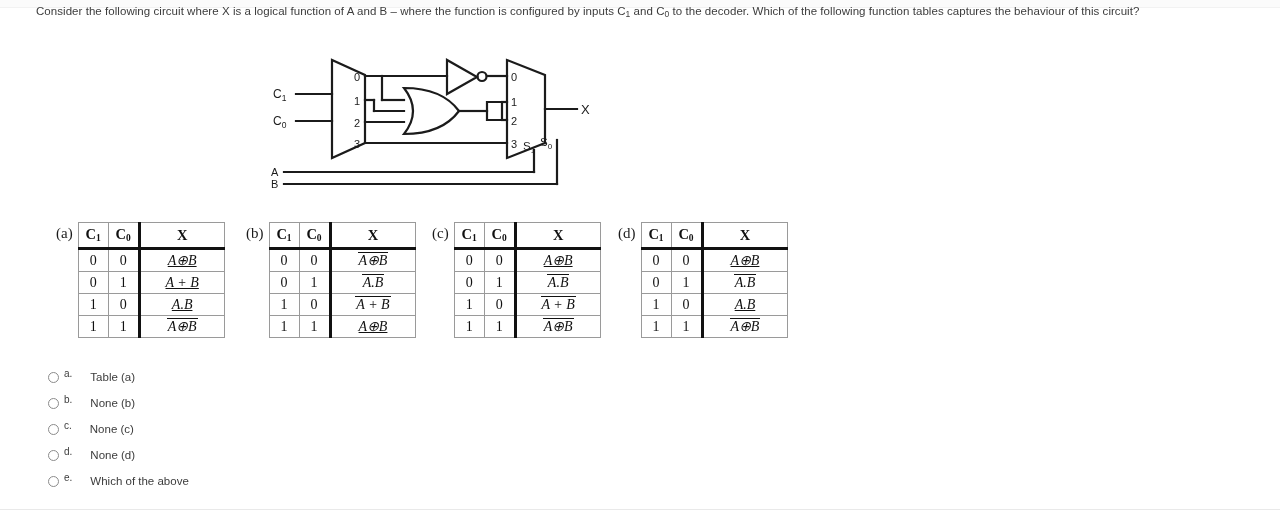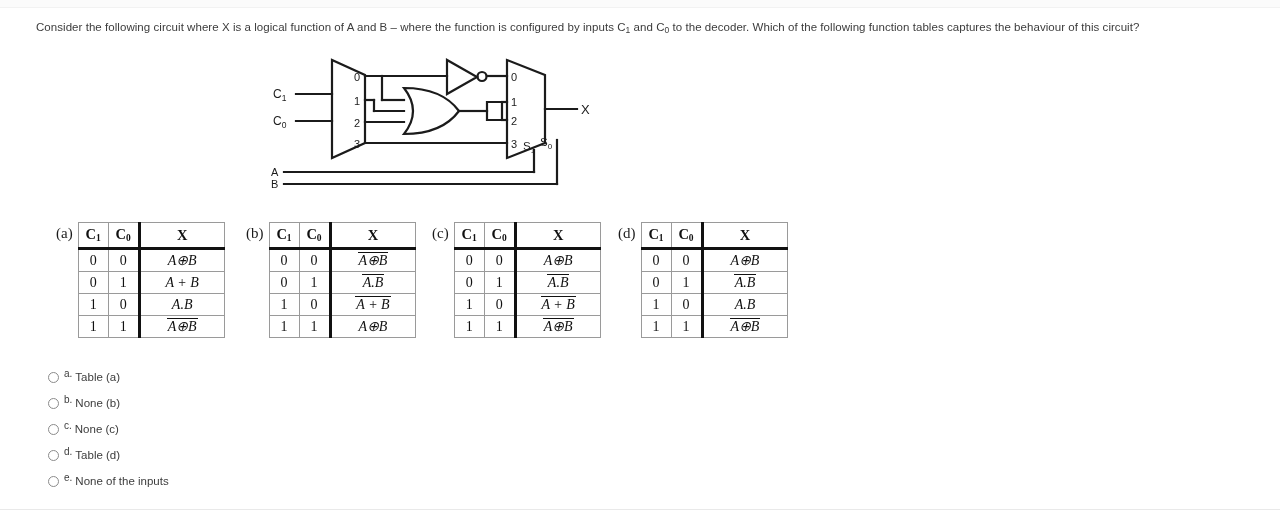--- a/index.html
+++ b/index.html
@@ -28,21 +28,21 @@
     top: 509px;
     width: 1280px;
     height: 1px;
     background: #e9e9e9;
   }
 
   
   .question {
     position: absolute;
     left: 36px;
-    top: 20px;
+    top: 4px;
     width: 1230px;
     font-size: 11.5px;
     line-height: 15px;
     color: #3c3c3c;
     white-space: nowrap;
     letter-spacing: 0.05px;
   }
   .question sub {
     font-size: 8.5px;
     vertical-align: baseline;
@@ -114,20 +114,21 @@
     vertical-align: baseline;
     position: relative;
     top: 2px;
   }
   .col-c { width: 29px; }
   .col-x { width: 83px; border-left: 3px solid #111111 !important; }
   .cell-x {
     font-style: italic;
     font-size: 14px;
     white-space: nowrap;
+    text-decoration: underline;
   }
   .ovl {
     border-top: 1.3px solid #111111;
     padding: 0 1px;
     display: inline-block;
     line-height: 15px;
   }
 
   
   .options {
@@ -153,21 +154,21 @@
   .opt-letter {
     font-size: 10px;
     color: #3c3c3c;
     margin-left: 5px;
     align-self: flex-start;
     margin-top: 4px;
   }
   .opt-text {
     font-size: 11.5px;
     color: #3c3c3c;
-    margin-left: 3px;
+    margin-left: 18px;
   }
 </style>
 </head>
 <body>
 
 <div class="top-strip"></div>
 
 <div class="question"><span>Consider the following circuit where X is a logical function of A and B – where the function is configured by inputs C</span><sub>1</sub><span> and C</span><sub>0</sub><span> to the decoder. Which of the following function tables captures the behaviour of this circuit?</span></div>
 
 <div class="circuit">
@@ -388,22 +389,22 @@
     <span class="opt-text">None (b)</span>
   </div>
   <div class="opt">
     <span class="radio"></span>
     <span class="opt-letter">c.</span>
     <span class="opt-text">None (c)</span>
   </div>
   <div class="opt">
     <span class="radio"></span>
     <span class="opt-letter">d.</span>
-    <span class="opt-text">Table (d)</span>
+    <span class="opt-text">None (d)</span>
   </div>
   <div class="opt">
     <span class="radio"></span>
     <span class="opt-letter">e.</span>
-    <span class="opt-text">None of the inputs</span>
+    <span class="opt-text">Which of the above</span>
   </div>
 </div>
 
 <div class="bottom-rule"></div>
 
 </body></html>

